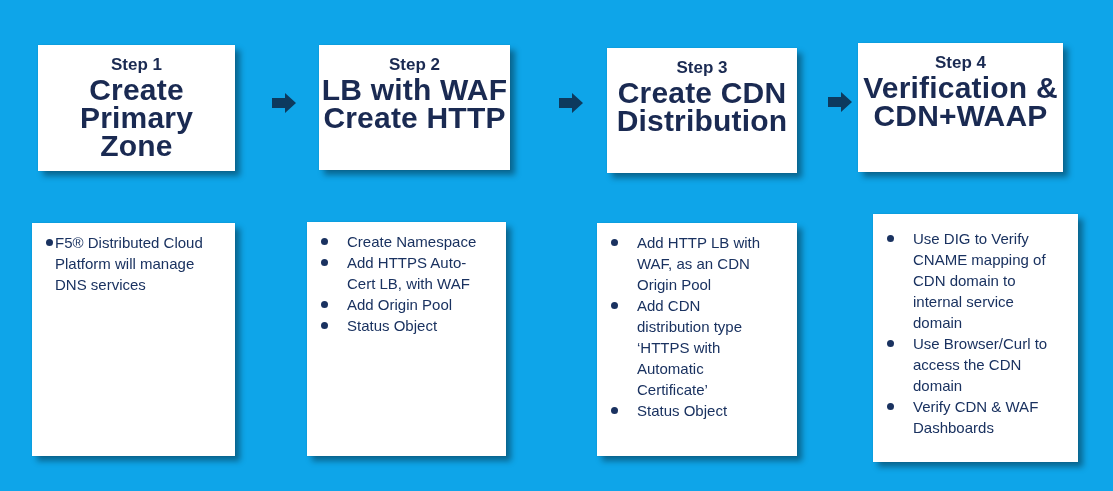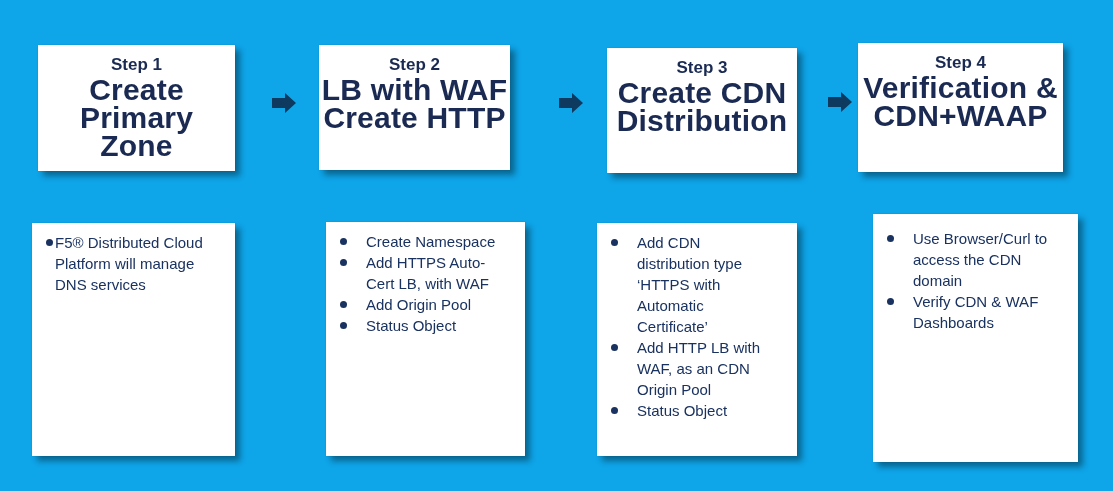--- a/index.html
+++ b/index.html
@@ -41,21 +41,21 @@
     line-height: 28px;
     letter-spacing: 0.2px;
   }
   
   #s1h { left: 38px;  top: 45px; width: 197px; height: 126px; }
   #s2h { left: 319px; top: 45px; width: 191px; height: 125px; }
   #s3h { left: 607px; top: 48px; width: 190px; height: 125px; }
   #s4h { left: 858px; top: 43px; width: 205px; height: 129px; }
   
   #s1d { left: 32px;  top: 223px; width: 203px; height: 233px; }
-  #s2d { left: 326px; top: 222px; width: 199px; height: 234px; }
+  #s2d { left: 307px; top: 222px; width: 199px; height: 234px; }
   #s3d { left: 597px; top: 223px; width: 200px; height: 233px; }
   #s4d { left: 873px; top: 214px; width: 205px; height: 248px; }
 
   .bullet-list {
     list-style: none;
     margin: 0;
     padding: 9px 4px 0 14px;
   }
   #s4d .bullet-list { padding-top: 14px; }
   .bullet-item {
@@ -159,37 +159,41 @@
         <span class="dot"></span>
         <span class="btext">Status Object</span>
       </li>
     </ul>
   </div>
 
   <div class="card" id="s3d">
     <ul class="bullet-list">
       <li class="bullet-item">
         <span class="dot"></span>
+        <span class="btext">Add HTTP LB with WAF, as an CDN Origin Pool</span>
+      </li>
+      <li class="bullet-item">
+        <span class="dot"></span>
         <span class="btext">Add CDN distribution type ‘HTTPS with Automatic Certificate’</span>
       </li>
       <li class="bullet-item">
         <span class="dot"></span>
-        <span class="btext">Add HTTP LB with WAF, as an CDN Origin Pool</span>
-      </li>
-      <li class="bullet-item">
-        <span class="dot"></span>
         <span class="btext">Status Object</span>
       </li>
     </ul>
   </div>
 
   <div class="card" id="s4d">
     <ul class="bullet-list">
       <li class="bullet-item">
         <span class="dot"></span>
+        <span class="btext">Use DIG to Verify CNAME mapping of CDN domain to internal service domain</span>
+      </li>
+      <li class="bullet-item">
+        <span class="dot"></span>
         <span class="btext">Use Browser/Curl to access the CDN domain</span>
       </li>
       <li class="bullet-item">
         <span class="dot"></span>
         <span class="btext">Verify CDN &amp; WAF Dashboards</span>
       </li>
     </ul>
   </div>
 
 </div>

